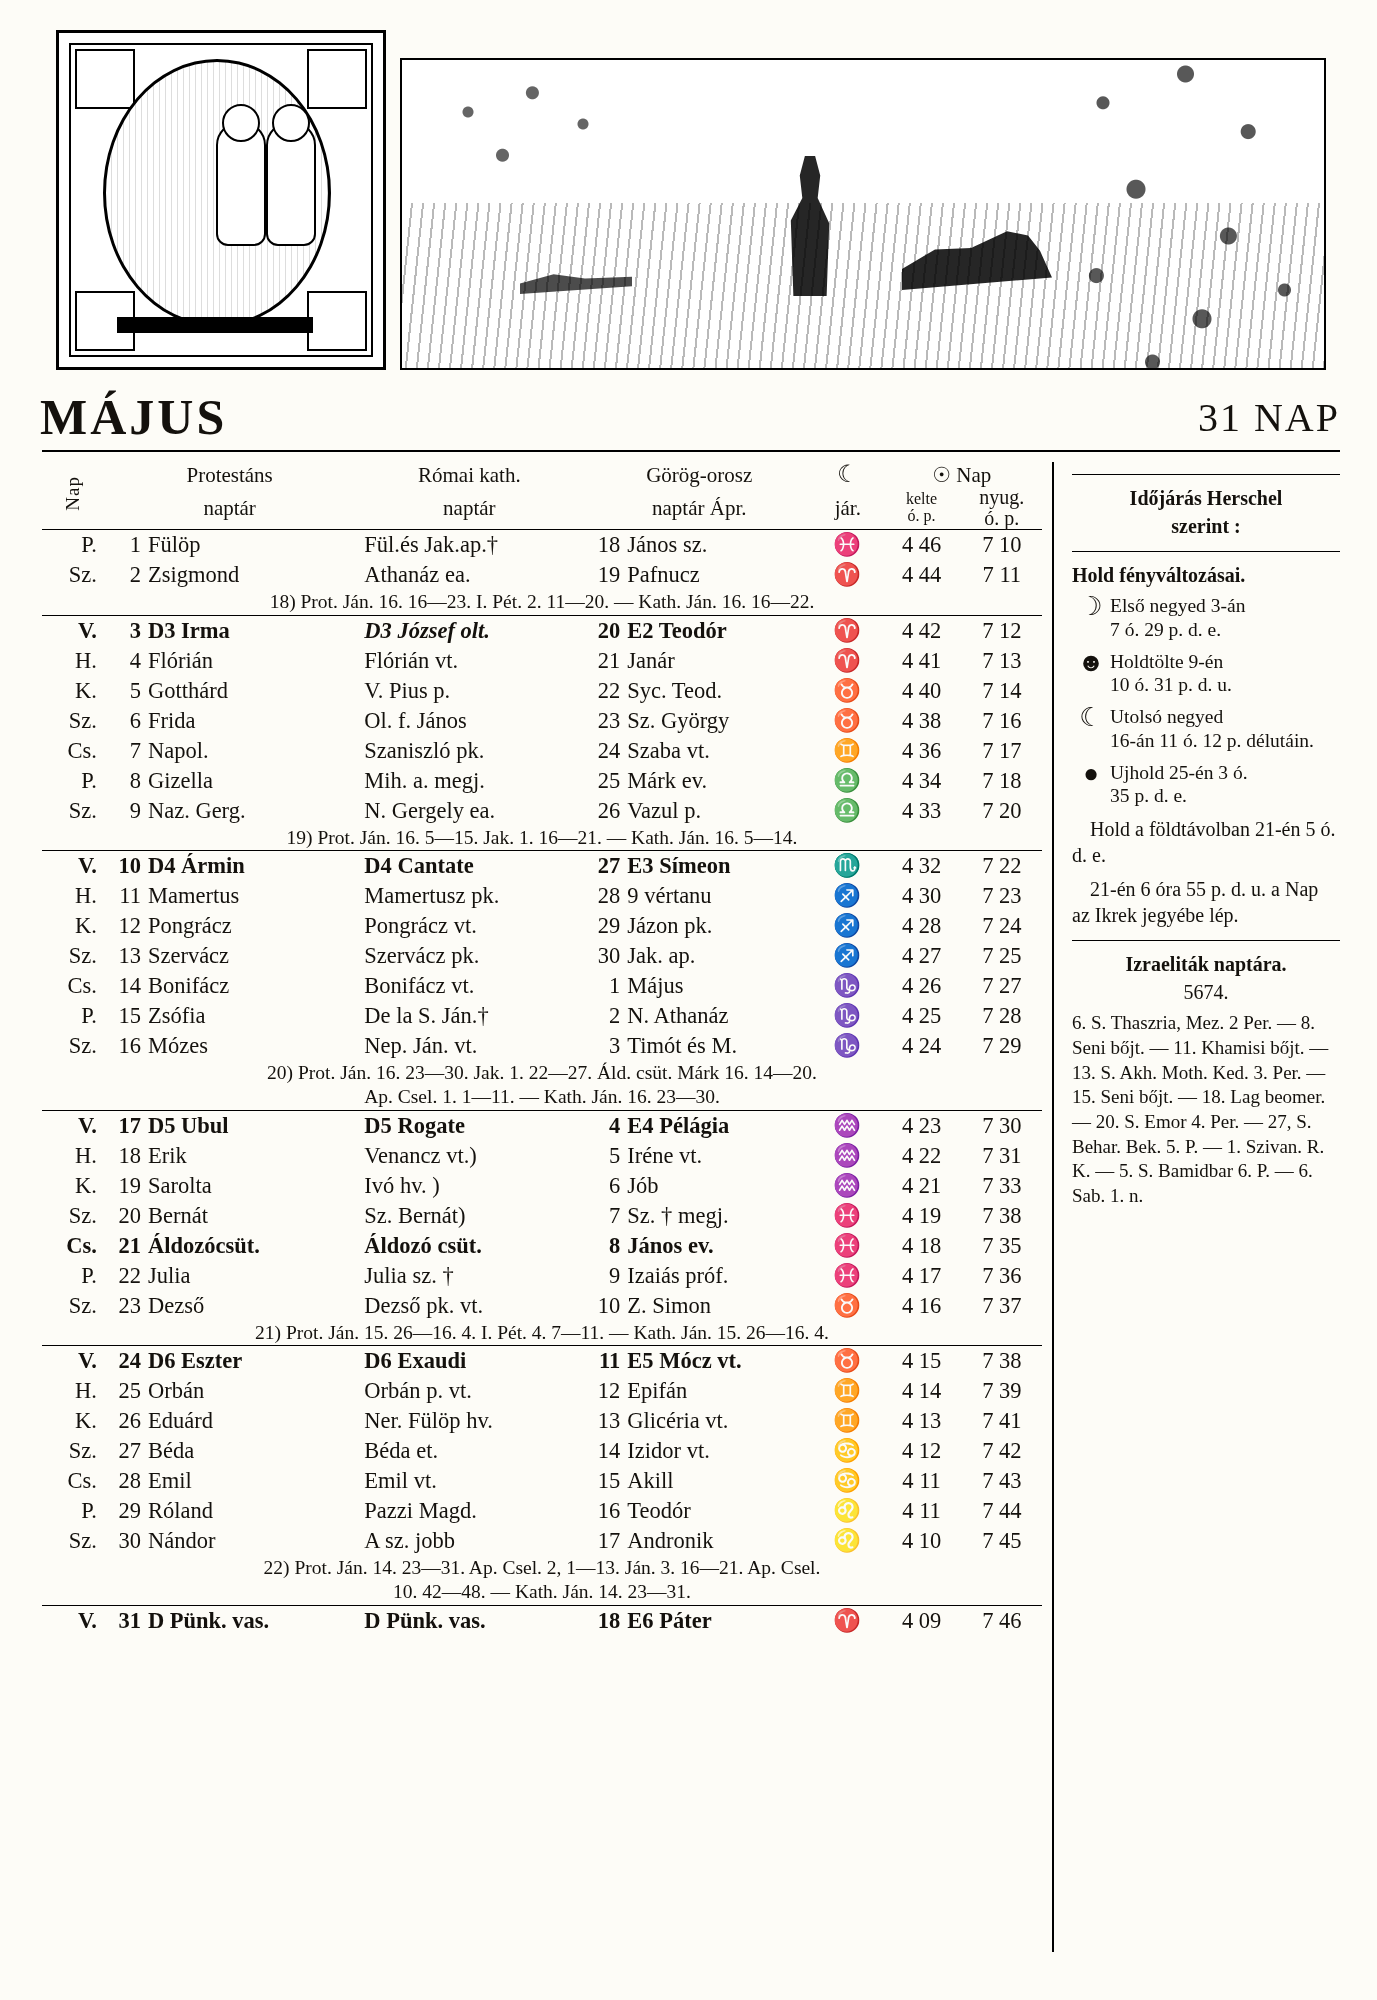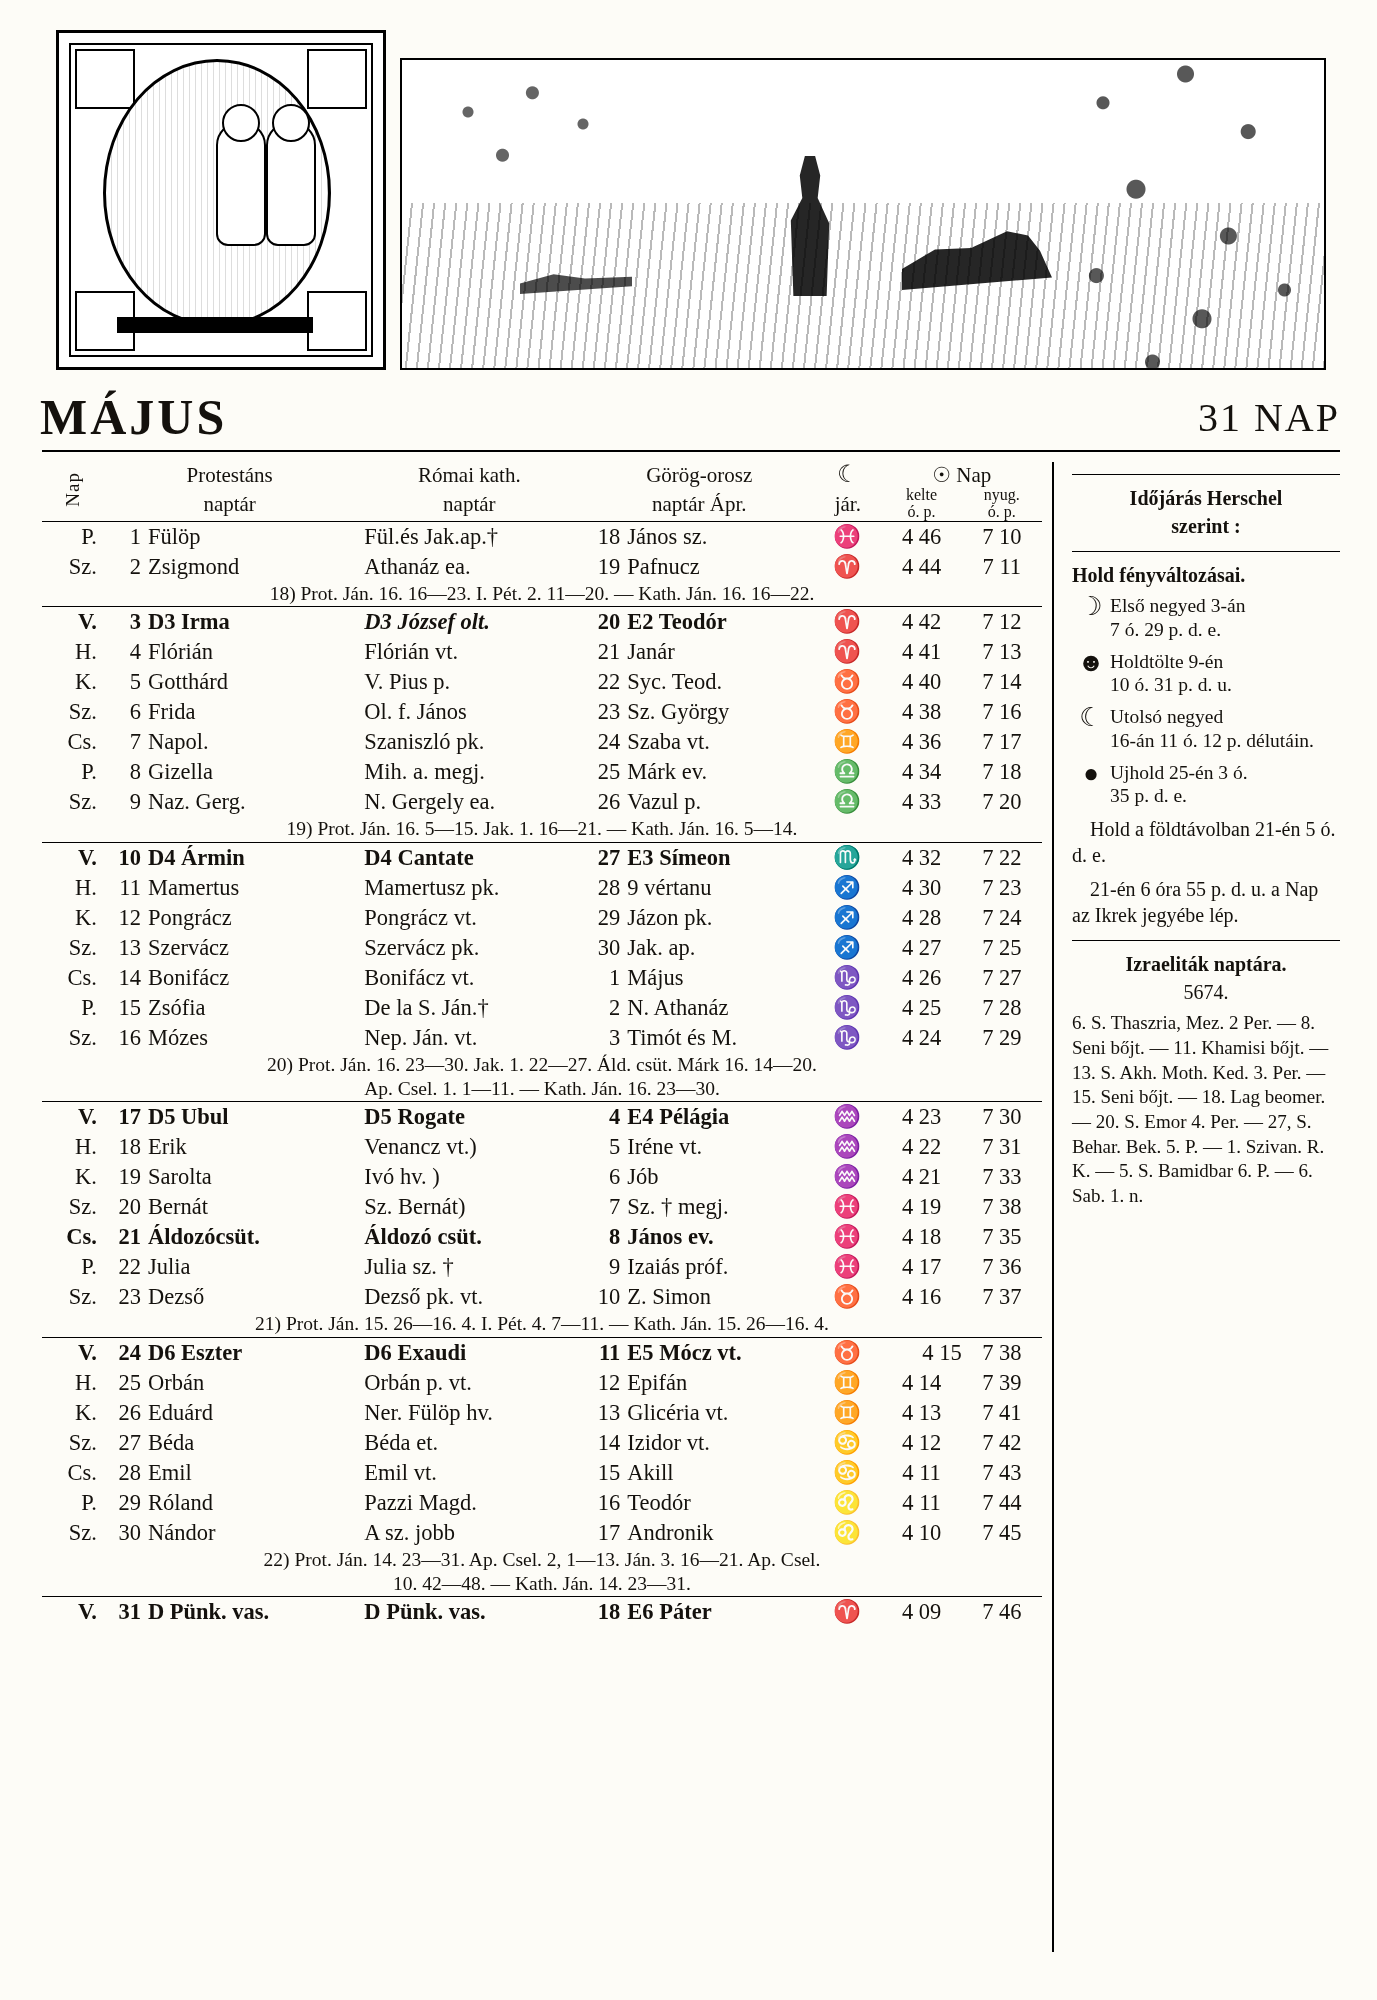--- a/index.html
+++ b/index.html
@@ -170,21 +170,21 @@
       </tr>
       <tr class="hdr">
         <td class="vline">naptár</td>
         <td class="vline">naptár</td>
         <td class="vline">naptár Ápr.</td>
         <td class="vline">jár.</td>
         <td class="vline" style="font-size:16px;line-height:1.05;">
           <span>kelte</span><br>
           <span>ó. p.</span>
         </td>
-        <td class="vline" style="font-size:16px;line-height:1.05;">
+        <td class="vline" style="font-size:20px;line-height:1.05;">
           <span>nyug.</span><br>
           <span>ó. p.</span>
         </td>
       </tr>
 
       </tbody>
         <tbody id="body-rows">
           <tr class="block">
             <td class="dow" style="border-top:1.5px solid #000;">P.</td>
             <td class="vline cell-pad" style="border-top:1.5px solid #000;"><span class="dnum">1</span>Fülöp</td>
@@ -403,21 +403,21 @@
           </tr>
           <tr>
             <td colspan="7" class="note hline">21) Prot. Ján. 15. 26—16. 4. I. Pét. 4. 7—11. — Kath. Ján. 15. 26—16. 4.</td>
           </tr>
           <tr class="block">
             <td class="dow b" style="border-top:1.5px solid #000;">V.</td>
             <td class="vline cell-pad b" style="border-top:1.5px solid #000;"><span class="dnum">24</span>D6 Eszter</td>
             <td class="vline cell-pad b" style="border-top:1.5px solid #000;">D6 Exaudi</td>
             <td class="vline cell-pad b" style="border-top:1.5px solid #000;"><span class="dnum">11</span>E5 Mócz vt.</td>
             <td class="vline jar" style="border-top:1.5px solid #000;">♉</td>
-            <td class="vline num" style="border-top:1.5px solid #000;text-align:right;">4 15</td>
+            <td class="vline num" style="border-top:1.5px solid #000;">4 15</td>
             <td class="vline num" style="border-top:1.5px solid #000;">7 38</td>
           </tr>
           <tr class="block">
             <td class="dow" style="">H.</td>
             <td class="vline cell-pad" style=""><span class="dnum">25</span>Orbán</td>
             <td class="vline cell-pad" style="">Orbán p. vt.</td>
             <td class="vline cell-pad" style=""><span class="dnum">12</span>Epifán</td>
             <td class="vline jar" style="">♊</td>
             <td class="vline num" style="">4 14</td>
             <td class="vline num" style="">7 39</td>

